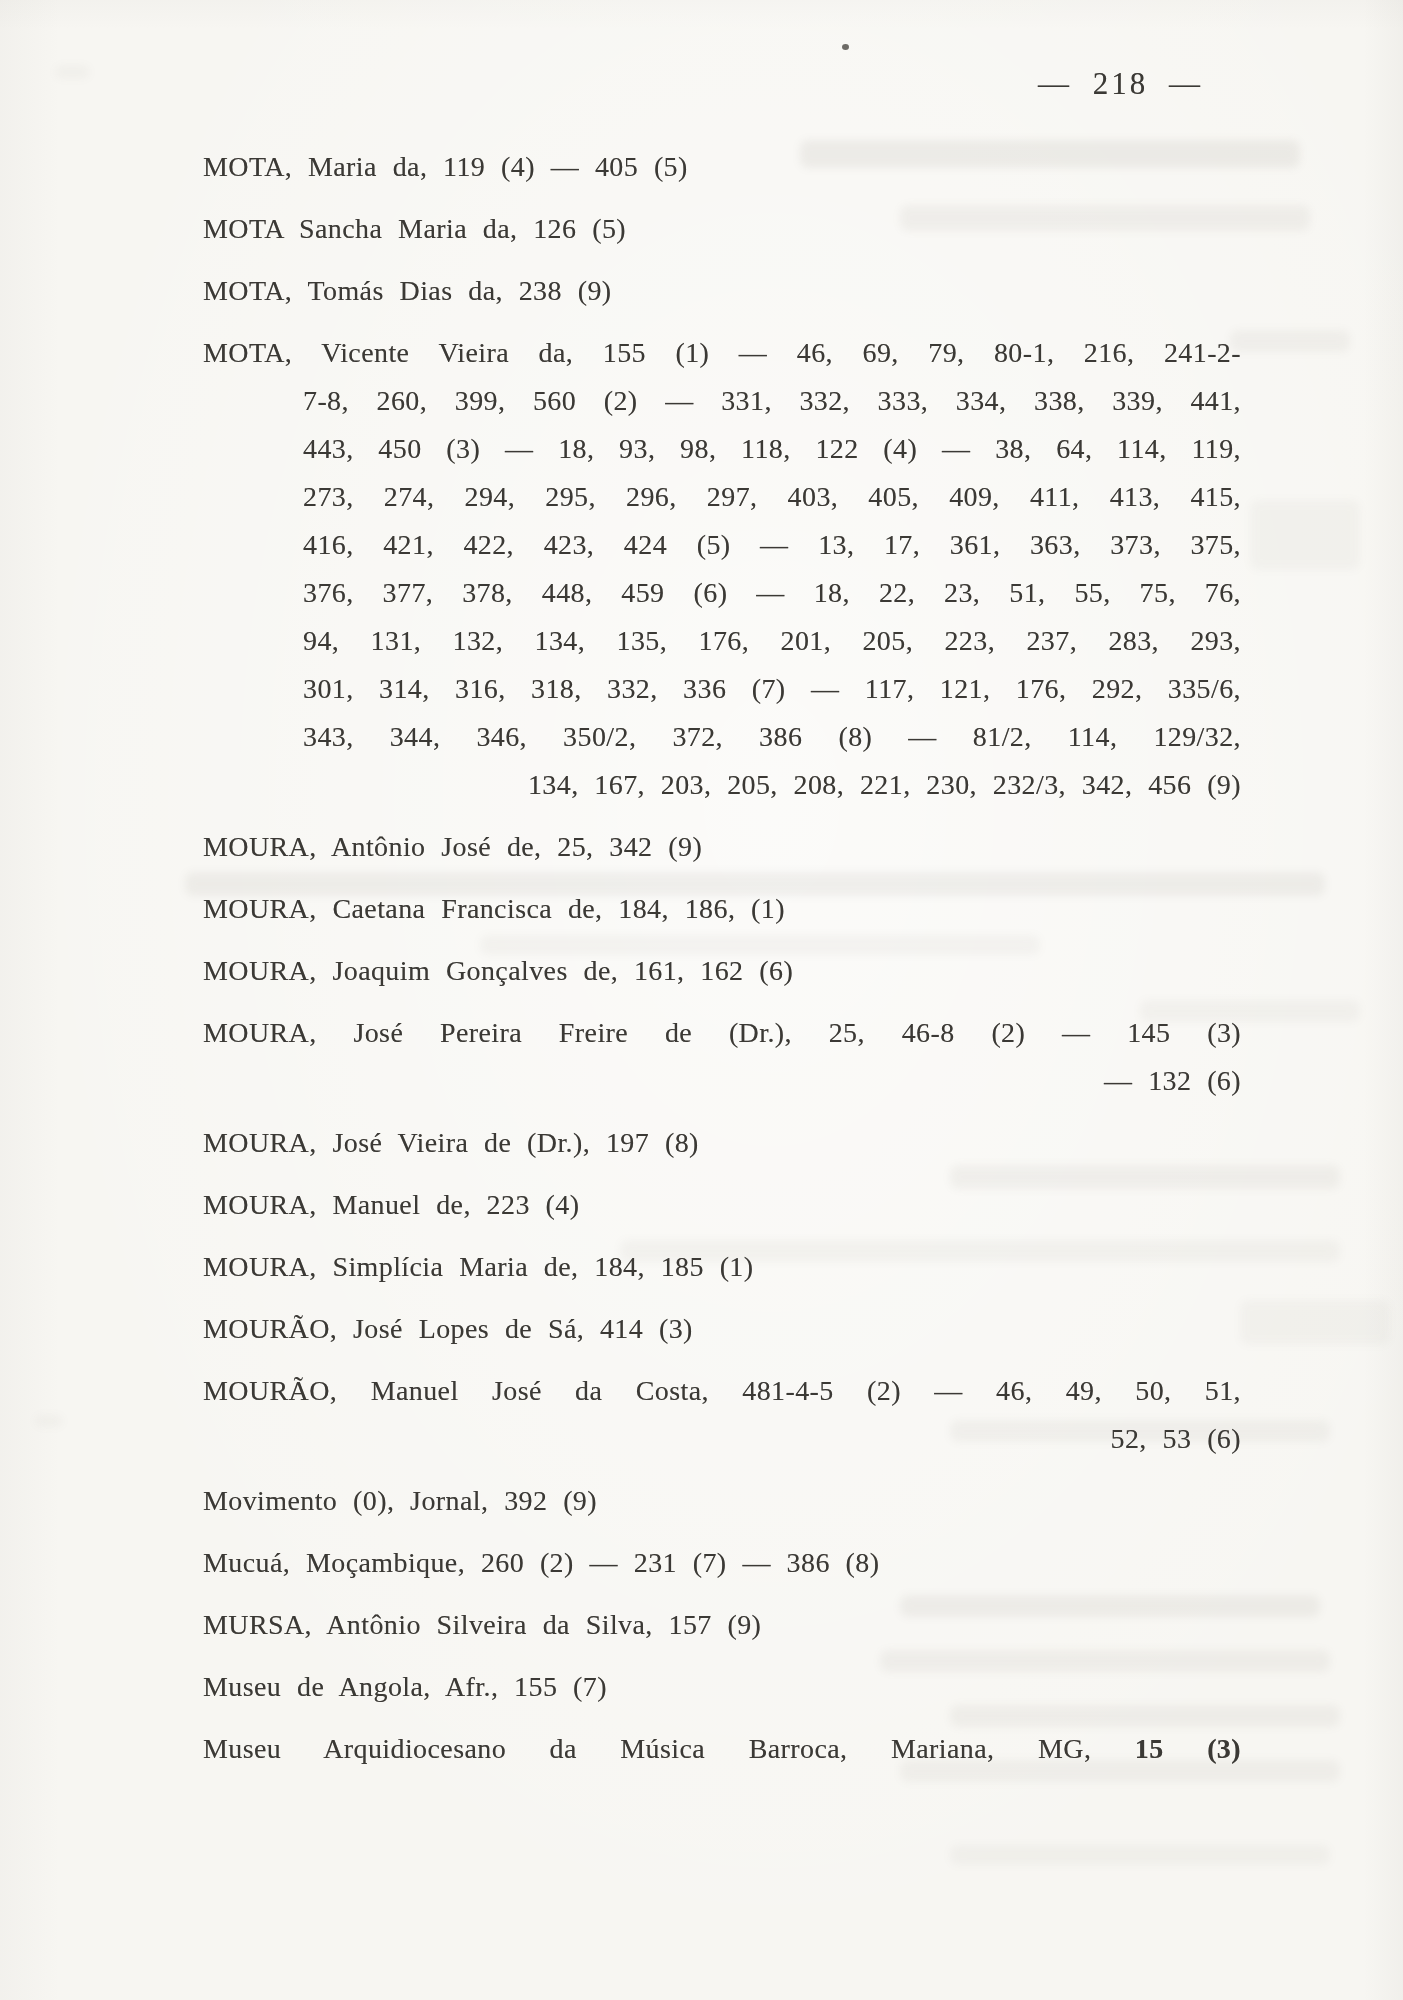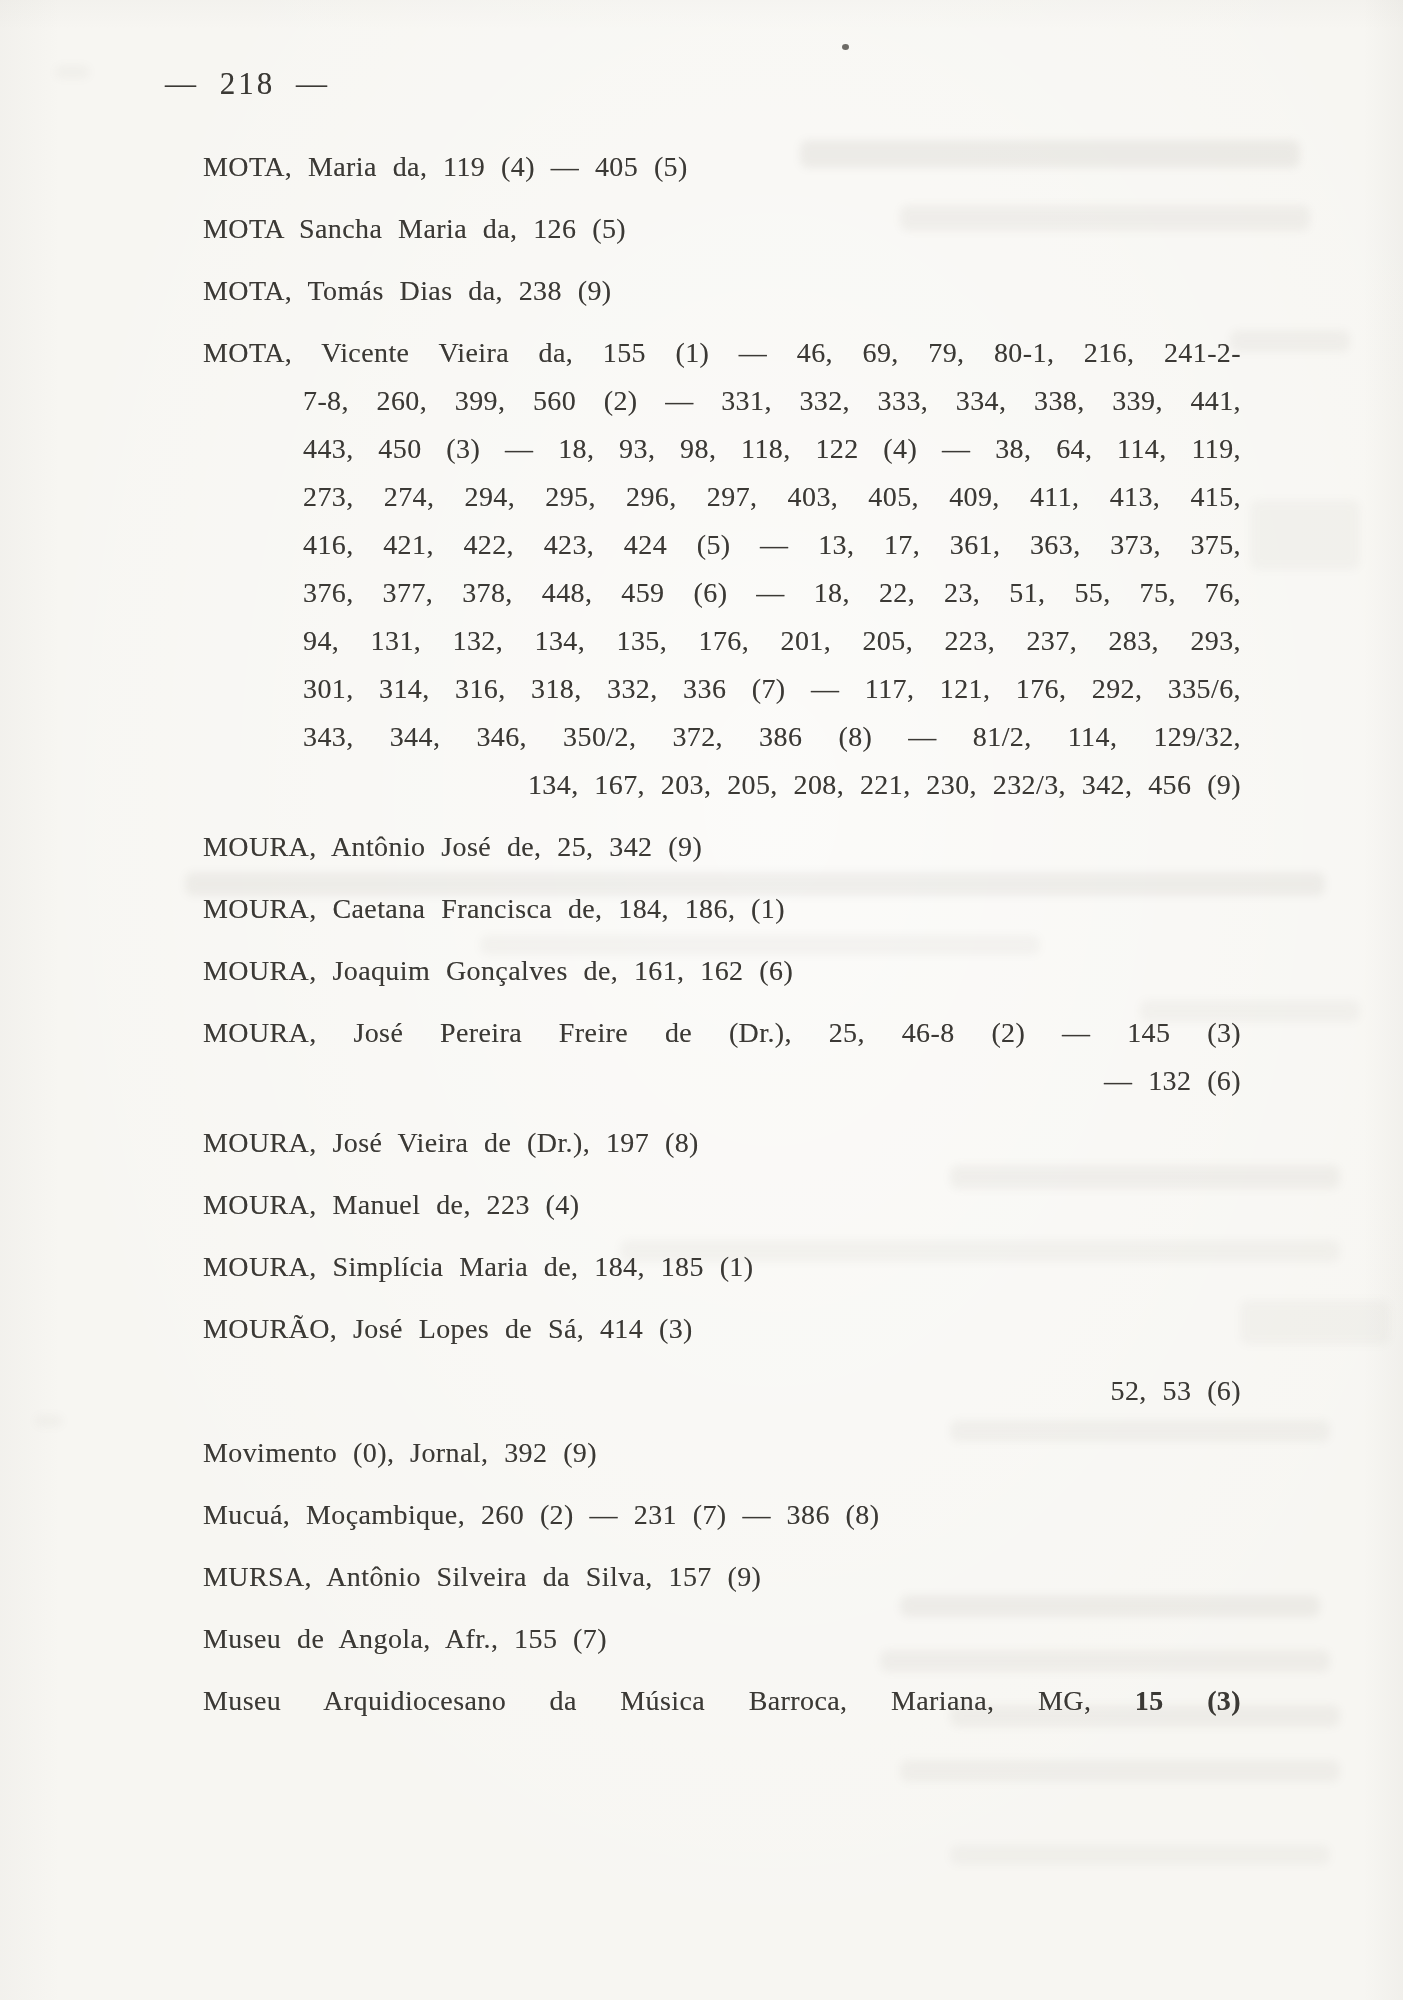--- a/index.html
+++ b/index.html
@@ -15,21 +15,21 @@
     position: absolute; inset: 0;
     background:
       radial-gradient(ellipse at 55% 40%, rgba(255,255,255,0.55), rgba(255,255,255,0) 70%),
       linear-gradient(to right, rgba(120,115,105,0.04), rgba(0,0,0,0) 60px),
       linear-gradient(to left, rgba(120,115,105,0.05), rgba(0,0,0,0) 40px),
       linear-gradient(to bottom, rgba(120,115,105,0.03), rgba(0,0,0,0) 30px);
   }
   .page-header {
     position: absolute;
     left: 165px; top: 64px; width: 1038px;
-    text-align: left;
+    text-align: right;
     font-size: 31px; line-height: 40px;
     letter-spacing: 3px;
     word-spacing: 10px;
     text-shadow: 0 0 0.6px rgba(59,57,53,0.45);
   }
   .entries {
     position: absolute;
     left: 165px; top: 143px; width: 1038px;
     font-size: 28px;
     text-shadow: 0 0 0.6px rgba(59,57,53,0.4);
@@ -135,20 +135,21 @@
     <div class="entry">
       <div class="line">MOURA, Manuel de, 223 (4)</div>
     </div>
     <div class="entry">
       <div class="line">MOURA, Simplícia Maria de, 184, 185 (1)</div>
     </div>
     <div class="entry">
       <div class="line">MOURÃO, José Lopes de Sá, 414 (3)</div>
     </div>
     <div class="entry">
+      <div class="line fill">MOURÃO, Manuel José da Costa, 481-4-5 (2) — 46, 49, 50, 51,</div>
       <div class="line cont">52, 53 (6)</div>
     </div>
     <div class="entry">
       <div class="line">Movimento (0), Jornal, 392 (9)</div>
     </div>
     <div class="entry">
       <div class="line">Mucuá, Moçambique, 260 (2) — 231 (7) — 386 (8)</div>
     </div>
     <div class="entry">
       <div class="line">MURSA, Antônio Silveira da Silva, 157 (9)</div>

